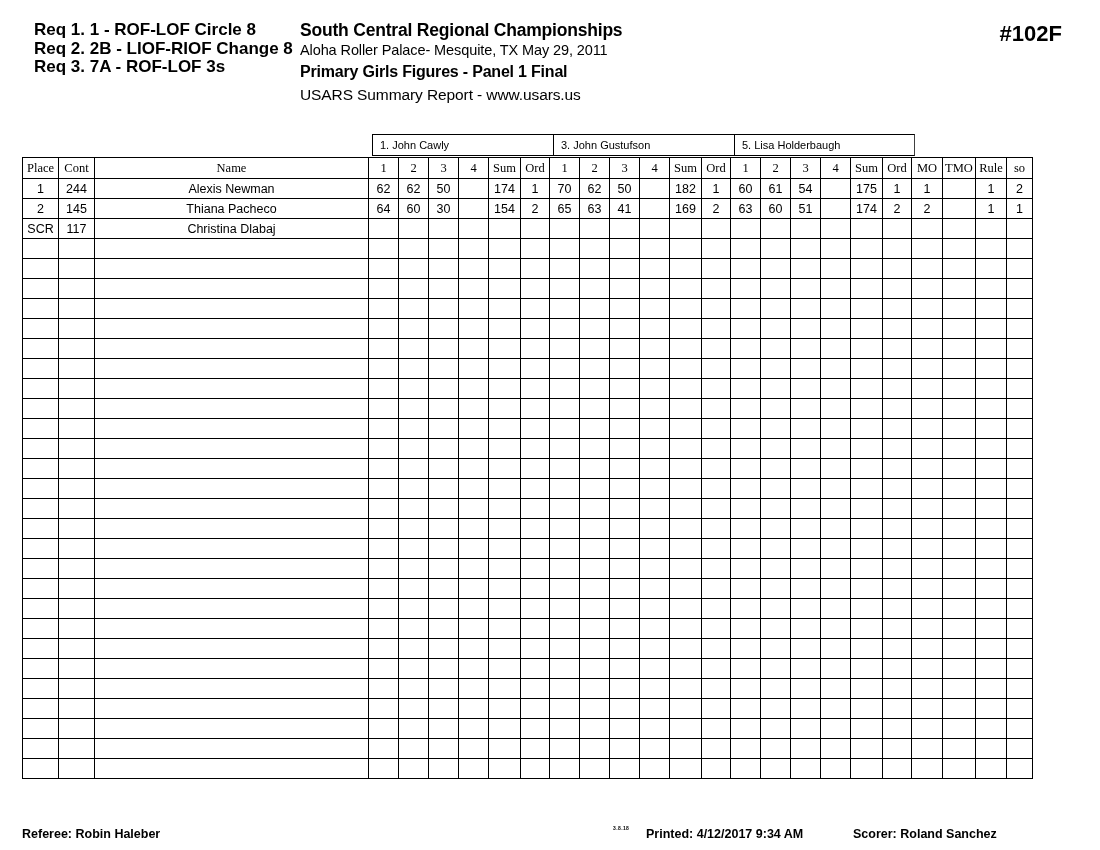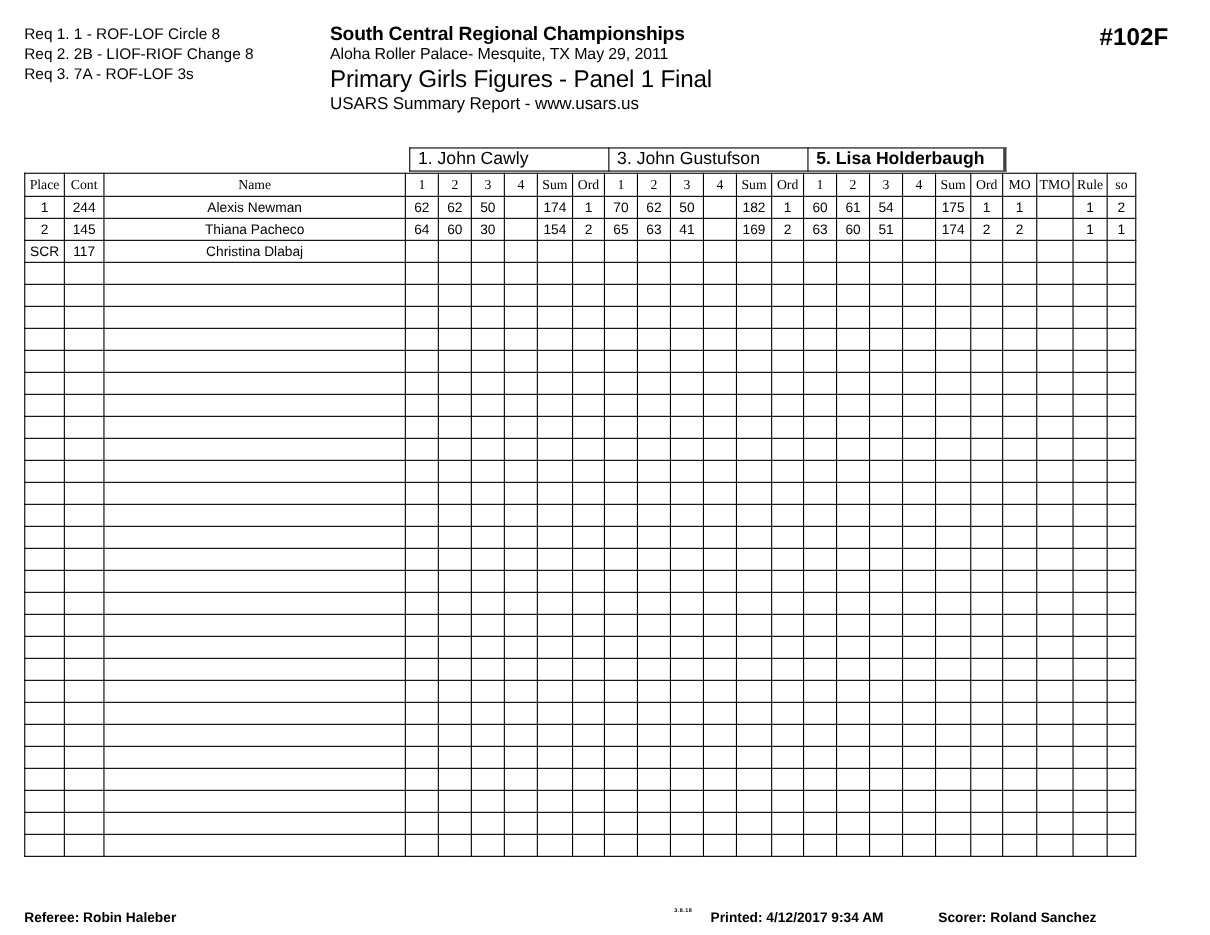--- a/index.html
+++ b/index.html
@@ -12,24 +12,24 @@
     height: 850px;
     font-family: "Liberation Sans", sans-serif;
     color: #000000;
     position: relative;
     overflow: hidden;
   }
 
   
   #req-block {
     position: absolute;
-    left: 22px;
+    left: 34px;
     top: 21px;
-    font-size: 14px;
-    font-weight: normal;
+    font-size: 17px;
+    font-weight: bold;
     line-height: 18.5px;
     white-space: nowrap;
   }
   .req-line { display: block; }
 
   
   #title-block {
     position: absolute;
     left: 300px;
     top: 20px;
@@ -41,22 +41,22 @@
     line-height: 21px;
     letter-spacing: -0.2px;
   }
   #venue-line {
     font-size: 14.5px;
     font-weight: normal;
     line-height: 19px;
     letter-spacing: -0.1px;
   }
   #event-title {
-    font-size: 22px;
-    font-weight: normal;
+    font-size: 16px;
+    font-weight: bold;
     line-height: 24px;
     letter-spacing: -0.2px;
   }
   #report-line {
     font-size: 15.5px;
     font-weight: normal;
     line-height: 22px;
     letter-spacing: -0.1px;
   }
 
@@ -75,27 +75,27 @@
     left: 372px;
     top: 134px;
     height: 22px;
     display: flex;
   }
   .judge-box {
     border: 1px solid #000;
     border-right: none;
     box-sizing: border-box;
     height: 22px;
-    font-size: 16px;
+    font-size: 11px;
     line-height: 20px;
     padding-left: 7px;
     white-space: nowrap;
     overflow: hidden;
   }
-  .judge-box:last-child { border-right: 3px solid #404040; font-weight: bold; }
+  .judge-box:last-child { border-right: 1px solid #404040; }
 
   
   #score-table {
     position: absolute;
     left: 22px;
     top: 157px;
     border-collapse: collapse;
     table-layout: fixed;
   }
   #score-table td, #score-table th {

